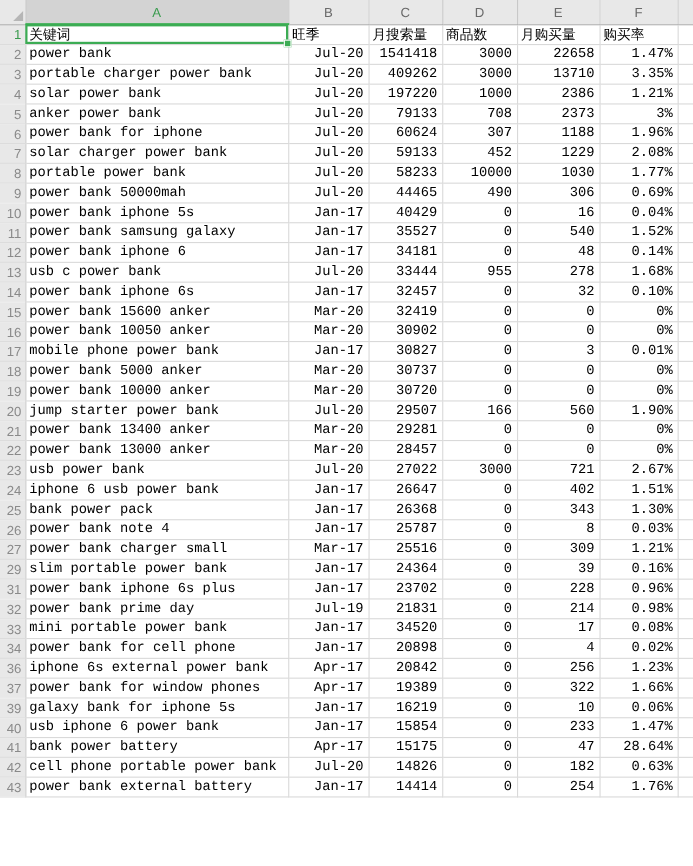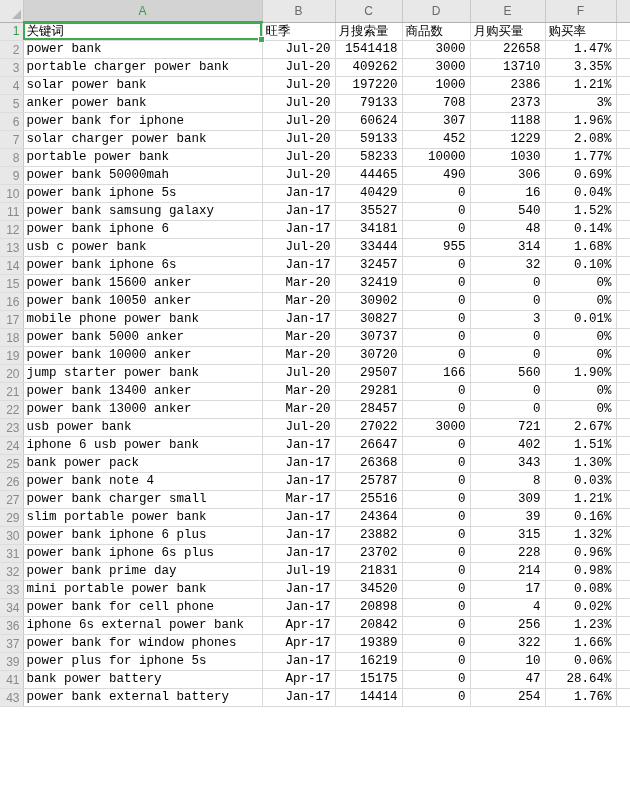--- a/index.html
+++ b/index.html
@@ -291,21 +291,21 @@
           <td class="cell c-e">48</td>
           <td class="cell c-f">0.14%</td>
           <td class="cell c-g"></td>
         </tr>
         <tr>
           <td class="rowhead">13</td>
           <td class="cell c-a">usb c power bank</td>
           <td class="cell c-b">Jul-20</td>
           <td class="cell c-c">33444</td>
           <td class="cell c-d">955</td>
-          <td class="cell c-e">314</td>
+          <td class="cell c-e">278</td>
           <td class="cell c-f">1.68%</td>
           <td class="cell c-g"></td>
         </tr>
         <tr>
           <td class="rowhead">14</td>
           <td class="cell c-a">power bank iphone 6s</td>
           <td class="cell c-b">Jan-17</td>
           <td class="cell c-c">32457</td>
           <td class="cell c-d">0</td>
           <td class="cell c-e">32</td>
@@ -446,30 +446,20 @@
           <td class="rowhead">29</td>
           <td class="cell c-a">slim portable power bank</td>
           <td class="cell c-b">Jan-17</td>
           <td class="cell c-c">24364</td>
           <td class="cell c-d">0</td>
           <td class="cell c-e">39</td>
           <td class="cell c-f">0.16%</td>
           <td class="cell c-g"></td>
         </tr>
         <tr>
-          <td class="rowhead">30</td>
-          <td class="cell c-a">power bank iphone 6 plus</td>
-          <td class="cell c-b">Jan-17</td>
-          <td class="cell c-c">23882</td>
-          <td class="cell c-d">0</td>
-          <td class="cell c-e">315</td>
-          <td class="cell c-f">1.32%</td>
-          <td class="cell c-g"></td>
-        </tr>
-        <tr>
           <td class="rowhead">31</td>
           <td class="cell c-a">power bank iphone 6s plus</td>
           <td class="cell c-b">Jan-17</td>
           <td class="cell c-c">23702</td>
           <td class="cell c-d">0</td>
           <td class="cell c-e">228</td>
           <td class="cell c-f">0.96%</td>
           <td class="cell c-g"></td>
         </tr>
         <tr>
@@ -517,39 +507,59 @@
           <td class="cell c-a">power bank for window phones</td>
           <td class="cell c-b">Apr-17</td>
           <td class="cell c-c">19389</td>
           <td class="cell c-d">0</td>
           <td class="cell c-e">322</td>
           <td class="cell c-f">1.66%</td>
           <td class="cell c-g"></td>
         </tr>
         <tr>
           <td class="rowhead">39</td>
-          <td class="cell c-a">power plus for iphone 5s</td>
+          <td class="cell c-a">galaxy bank for iphone 5s</td>
           <td class="cell c-b">Jan-17</td>
           <td class="cell c-c">16219</td>
           <td class="cell c-d">0</td>
           <td class="cell c-e">10</td>
           <td class="cell c-f">0.06%</td>
+          <td class="cell c-g"></td>
+        </tr>
+        <tr>
+          <td class="rowhead">40</td>
+          <td class="cell c-a">usb iphone 6 power bank</td>
+          <td class="cell c-b">Jan-17</td>
+          <td class="cell c-c">15854</td>
+          <td class="cell c-d">0</td>
+          <td class="cell c-e">233</td>
+          <td class="cell c-f">1.47%</td>
           <td class="cell c-g"></td>
         </tr>
         <tr>
           <td class="rowhead">41</td>
           <td class="cell c-a">bank power battery</td>
           <td class="cell c-b">Apr-17</td>
           <td class="cell c-c">15175</td>
           <td class="cell c-d">0</td>
           <td class="cell c-e">47</td>
           <td class="cell c-f">28.64%</td>
           <td class="cell c-g"></td>
         </tr>
         <tr>
+          <td class="rowhead">42</td>
+          <td class="cell c-a">cell phone portable power bank</td>
+          <td class="cell c-b">Jul-20</td>
+          <td class="cell c-c">14826</td>
+          <td class="cell c-d">0</td>
+          <td class="cell c-e">182</td>
+          <td class="cell c-f">0.63%</td>
+          <td class="cell c-g"></td>
+        </tr>
+        <tr>
           <td class="rowhead">43</td>
           <td class="cell c-a">power bank external battery</td>
           <td class="cell c-b">Jan-17</td>
           <td class="cell c-c">14414</td>
           <td class="cell c-d">0</td>
           <td class="cell c-e">254</td>
           <td class="cell c-f">1.76%</td>
           <td class="cell c-g"></td>
         </tr>
       </tbody>

